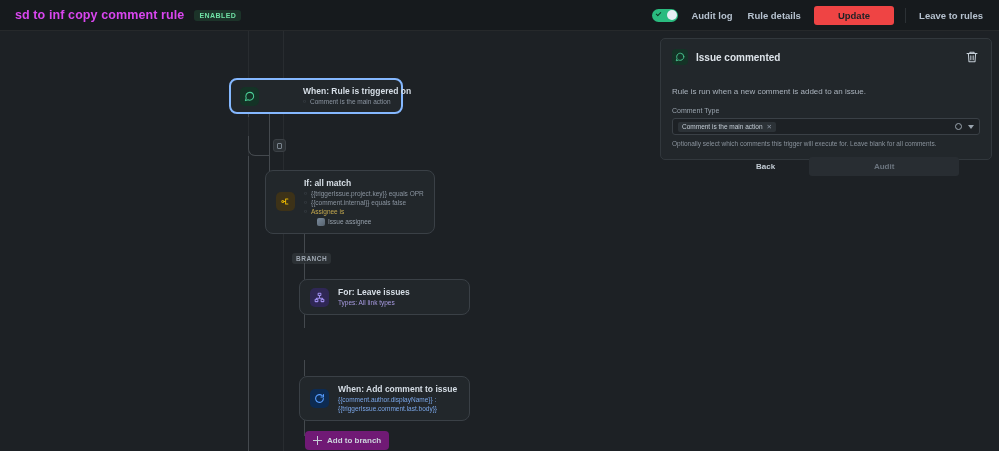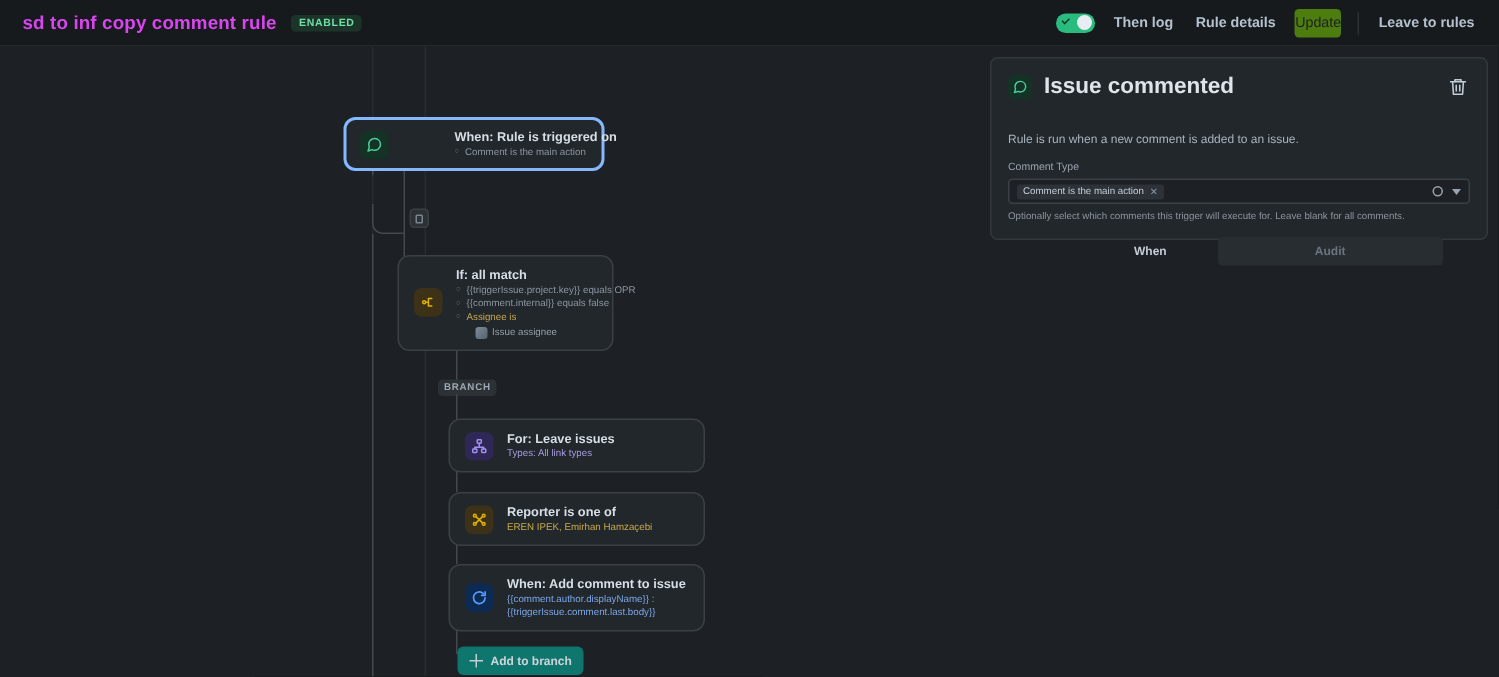--- a/index.html
+++ b/index.html
@@ -48,23 +48,23 @@
     width: 5px; height: 3px;
     border-left: 1.4px solid #0d3a26; border-bottom: 1.4px solid #0d3a26;
     transform: rotate(-45deg);
   }
   .tb-link {
     font-size: 9.5px; font-weight: 700; color: #b6c2cf;
     background: none; border: none; cursor: pointer; padding: 3px 2px;
     font-family: "Liberation Sans", sans-serif;
   }
   .tb-btn-primary {
-    font-size: 9.5px; font-weight: 400; color: #1d2125;
-    background: #4d7c0f; border: none; border-radius: 3px;
-    padding: 4px 0; cursor: pointer;
+    font-size: 9.5px; font-weight: 700; color: #1d2125;
+    background: #ef4444; border: none; border-radius: 3px;
+    padding: 4px 24px; cursor: pointer;
     font-family: "Liberation Sans", sans-serif;
   }
   .tb-sep { width: 1px; height: 15px; background: #2c3135; }
 
   
   .canvas {
     position: absolute; left: 0; top: 31px;
     width: 999px; height: 420px;
     background: #1d2125;
     overflow: hidden;
@@ -171,21 +171,21 @@
     position: relative; padding-left: 7px; white-space: nowrap;
   }
   .when-bullet::before {
     content: "\25CB"; position: absolute; left: 0; top: 0;
     font-size: 5px; color: #6b747e;
   }
 
   
   .add-btn {
     position: absolute;
-    background: #0f766e; border: none; border-radius: 4px;
+    background: #701a75; border: none; border-radius: 4px;
     display: flex; align-items: center; gap: 5px;
     padding: 5px 8px; cursor: pointer;
     font-family: "Liberation Sans", sans-serif;
   }
   .add-btn .plus {
     position: relative; width: 9px; height: 9px; flex: 0 0 9px;
   }
   .add-btn .plus::before, .add-btn .plus::after {
     content: ""; position: absolute; background: #c5cdd6;
   }
@@ -199,21 +199,21 @@
     width: 332px; height: 122px;
     background: #22272b;
     border: 1px solid #32383d;
     border-radius: 5px;
     padding: 10px 11px 0 11px;
   }
   .panel-head { display: flex; align-items: center; }
   .panel-head .card-icon { width: 16px; height: 16px; flex: 0 0 16px; border-radius: 4px; }
   .panel-title {
     margin-left: 8px;
-    font-size: 15px; font-weight: 700; color: #dee4ea;
+    font-size: 10px; font-weight: 700; color: #dee4ea;
   }
   .trash-btn {
     margin-left: auto; background: none; border: none; cursor: pointer;
     padding: 1px; line-height: 0;
   }
   .panel-desc {
     margin-top: 21px;
     font-size: 8px; color: #aab3bd; line-height: 11px;
   }
   .field-label {
@@ -265,21 +265,21 @@
 
   <div class="topbar">
     <div class="rule-title">sd to inf copy comment rule</div>
     <div class="enabled-badge">ENABLED</div>
 
     <div class="topbar-right">
       <div class="toggle">
         <div class="tick"></div>
         <div class="knob"></div>
       </div>
-      <button class="tb-link">Then log</button>
+      <button class="tb-link">Audit log</button>
       <button class="tb-link">Rule details</button>
       <button class="tb-btn-primary">Update</button>
       <div class="tb-sep"></div>
       <button class="tb-link">Leave to rules</button>
     </div>
   </div>
 
   <div class="canvas">
 
     <div class="vdivider" style="left:248px;"></div>
@@ -309,21 +309,21 @@
         <svg width="11" height="11" viewBox="0 0 24 24" fill="none" stroke="#4bce97" stroke-width="2.2" stroke-linecap="round" stroke-linejoin="round">
           <path d="M21 11.5a8.38 8.38 0 0 1-.9 3.8 8.5 8.5 0 0 1-7.6 4.7 8.38 8.38 0 0 1-3.8-.9L3 21l1.9-5.7a8.38 8.38 0 0 1-.9-3.8 8.5 8.5 0 0 1 4.7-7.6 8.38 8.38 0 0 1 3.8-.9h.5a8.48 8.48 0 0 1 8 8v.5z"></path>
         </svg>
       </div>
       <div class="card-body">
         <div class="card-title">When: Rule is triggered on</div>
         <div class="when-bullet">Comment is the main action</div>
       </div>
     </div>
 
-    <div class="card" style="left:265px; top:139px; width:144px; align-items:center;">
+    <div class="card" style="left:265px; top:139px; width:170px; align-items:center;">
       <div class="card-icon ic-yellow">
         <svg width="11" height="11" viewBox="0 0 24 24" fill="none" stroke="#e2b203" stroke-width="2.2" stroke-linecap="round" stroke-linejoin="round">
           <circle cx="6" cy="12" r="2.2"></circle>
           <path d="M8.2 12h4"></path>
           <path d="M12.2 12V6.5h5"></path>
           <path d="M12.2 12v5.5h5"></path>
         </svg>
       </div>
       <div class="card-body">
         <div class="card-title">If: all match</div>
@@ -347,35 +347,20 @@
           <rect x="15.5" y="16" width="6" height="5" rx="1"></rect>
           <path d="M12 7.5v4M5.5 16v-2.5h13V16"></path>
         </svg>
       </div>
       <div class="card-body">
         <div class="card-title">For: Leave issues</div>
         <div class="card-sub purple">Types: All link types</div>
       </div>
     </div>
 
-    <div class="card" style="left:299px; top:297px; width:171px;">
-      <div class="card-icon ic-yellow">
-        <svg width="11" height="11" viewBox="0 0 24 24" fill="none" stroke="#e2b203" stroke-width="2.2" stroke-linecap="round" stroke-linejoin="round">
-          <circle cx="5.5" cy="6" r="2"></circle>
-          <circle cx="18.5" cy="6" r="2"></circle>
-          <circle cx="5.5" cy="18" r="2"></circle>
-          <circle cx="18.5" cy="18" r="2"></circle>
-          <path d="M7.3 7.4l9.4 9.2M16.7 7.4l-9.4 9.2"></path>
-        </svg>
-      </div>
-      <div class="card-body">
-        <div class="card-title">Reporter is one of</div>
-        <div class="card-sub yellow">EREN IPEK, Emirhan Hamzaçebi</div>
-      </div>
-    </div>
 
     <div class="card" style="left:299px; top:345px; width:171px;">
       <div class="card-icon ic-blue">
         <svg width="11" height="11" viewBox="0 0 24 24" fill="none" stroke="#579dff" stroke-width="2.4" stroke-linecap="round" stroke-linejoin="round">
           <path d="M20.5 12a8.5 8.5 0 1 1-2.6-6.1"></path>
           <path d="M20.6 3.4v5.2h-5.2"></path>
         </svg>
       </div>
       <div class="card-body">
         <div class="card-title">When: Add comment to issue</div>
@@ -421,19 +406,19 @@
       </div>
       <div class="select-right">
         <span class="clear-ic"></span>
         <span class="chev"></span>
       </div>
     </div>
 
     <div class="field-help">Optionally select which comments this trigger will execute for. Leave blank for all comments.</div>
 
     <div class="panel-actions">
-      <button class="btn-back">When</button>
+      <button class="btn-back">Back</button>
       <button class="btn-next">Audit</button>
     </div>
 
   </div>
 
 </div>
 
 </body></html>

